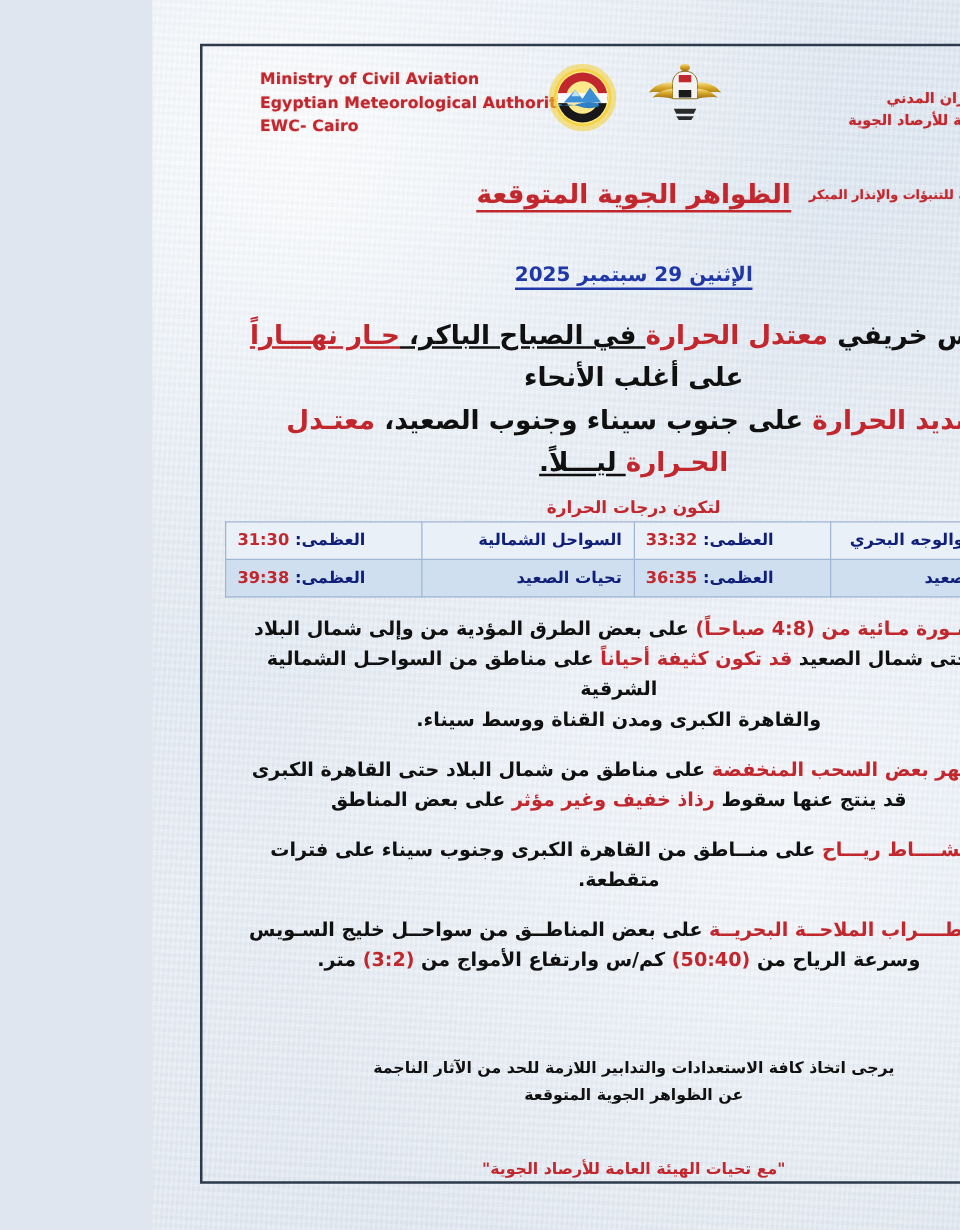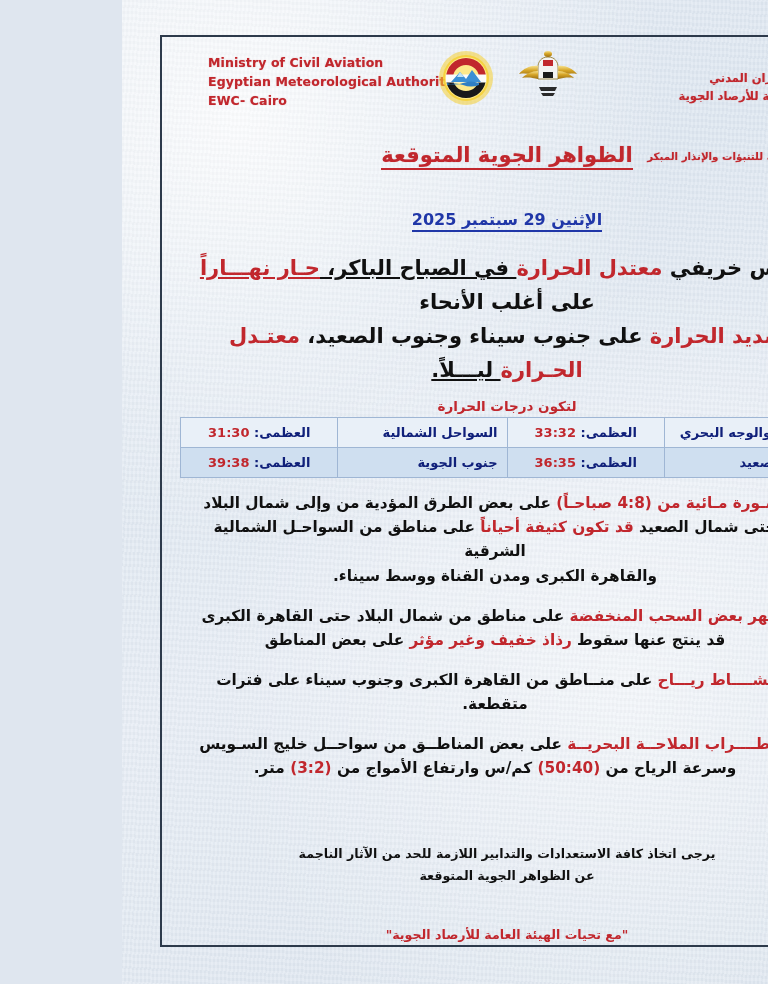--- a/index.html
+++ b/index.html
@@ -153,21 +153,21 @@
   }
   table.temps tr.row-a td { background: #e9f0f8; }
   table.temps tr.row-b td { background: #cfdff0; }
   .cell-region {
     color: #10207a;
     font-weight: bold;
     text-align: right;
     width: 26%;
   }
   .cell-val {
-    text-align: center;
+    text-align: left;
     width: 24%;
     color: #10207a;
     font-weight: bold;
     white-space: nowrap;
   }
   .cell-val .num { color: #c1272d; font-weight: bold; }
 
   
   .bullets { margin: 13px 6px 0 4px; }
   .bullet {
@@ -299,21 +299,21 @@
               <span>العظمى:</span>
               <span class="num">31:30</span>
             </td>
           </tr>
           <tr class="row-b">
             <td class="cell-region">شمال الصعيد</td>
             <td class="cell-val">
               <span>العظمى:</span>
               <span class="num">36:35</span>
             </td>
-            <td class="cell-region">جنوب الجوية</td>
+            <td class="cell-region">تحيات الصعيد</td>
             <td class="cell-val">
               <span>العظمى:</span>
               <span class="num">39:38</span>
             </td>
           </tr>
         </tbody>
       </table>
 
       <div class="bullets">
 

